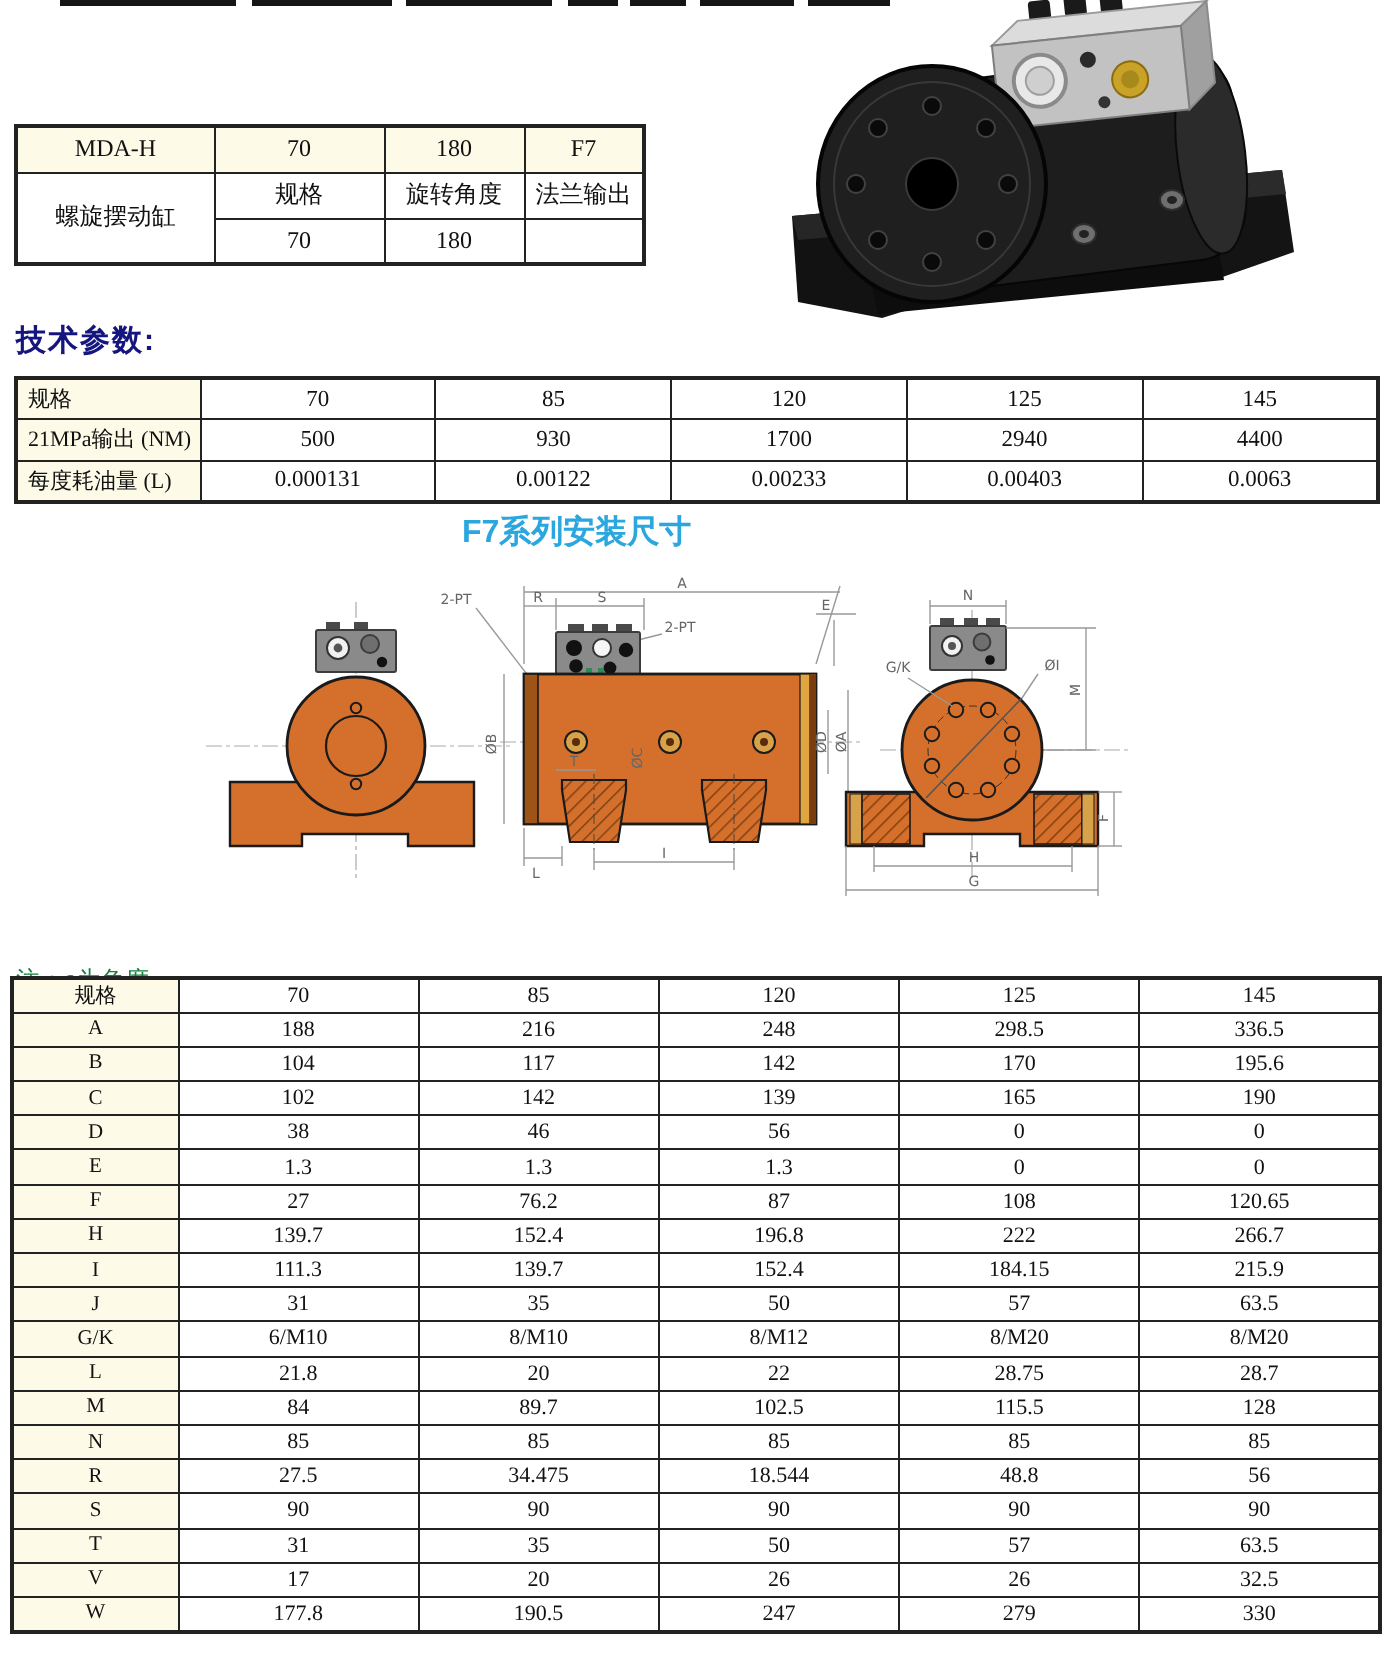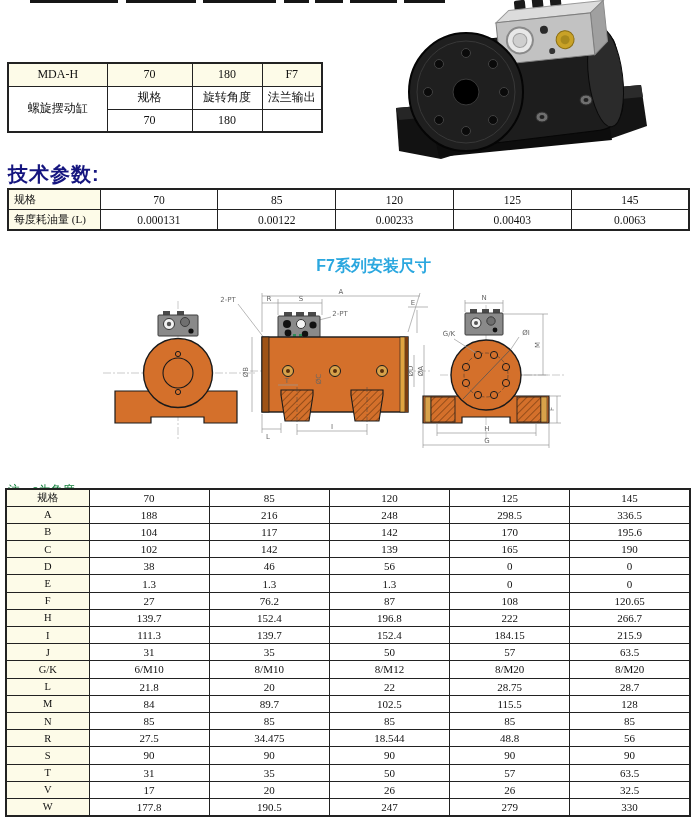--- a/index.html
+++ b/index.html
@@ -12,27 +12,27 @@
 
   table { border-collapse:collapse; table-layout:fixed; font-family:"Liberation Serif", serif; color:#111; }
   th, td { border:1.6px solid #222; text-align:center; font-weight:normal; padding:0; overflow:hidden; white-space:nowrap; }
 
   
   .model-table { position:absolute; left:7px; top:62px; width:314px; border:2px solid #222; font-size:12px; }
   .model-table td { height:23px; }
   .model-table .cream { background:#fdfbe8; }
 
   
-  .tech-heading { position:absolute; left:8px; top:161px; font-size:20px; font-weight:bold; color:#15157f; letter-spacing:1px; }
+  .tech-heading { position:absolute; left:8px; top:161px; font-size:15px; font-weight:bold; color:#15157f; letter-spacing:1px; }
   .tech-table { position:absolute; left:7px; top:188px; width:681px; border:2px solid #222; font-size:11.5px; }
   .tech-table tr { height:20.5px; }
   .tech-table th { background:#fdfbe8; text-align:left; padding-left:5px; font-size:11px; }
 
   
-  .dim-heading { position:absolute; left:231px; top:256px; width:200px; text-align:right; font-size:16px; font-weight:bold; color:#2aa7df; }
+  .dim-heading { position:absolute; left:231px; top:256px; width:200px; text-align:left; font-size:16px; font-weight:bold; color:#2aa7df; }
   .note { position:absolute; left:8px; top:482px; font-size:12px; color:#15803d; }
 
   
   .drawings { position:absolute; left:0; top:287px; }
   .photo { position:absolute; left:393px; top:0; }
 
   
   .dim-table { position:absolute; left:5px; top:488px; width:684px; border:2px solid #222; font-size:11px; }
   .dim-table tr { height:17.2px; }
   .dim-table th { background:#fdfbe8; font-size:10.5px; }
@@ -143,20 +143,28 @@
     <tbody>
         <tr>
           <th>规格</th>
           <td>70</td>
           <td>85</td>
           <td>120</td>
           <td>125</td>
           <td>145</td>
         </tr>
         <tr>
+          <th>21MPa输出 (NM)</th>
+          <td>500</td>
+          <td>930</td>
+          <td>1700</td>
+          <td>2940</td>
+          <td>4400</td>
+        </tr>
+        <tr>
           <th>每度耗油量 (L)</th>
           <td>0.000131</td>
           <td>0.00122</td>
           <td>0.00233</td>
           <td>0.00403</td>
           <td>0.0063</td>
         </tr>
       </tbody>
   </table>
 

